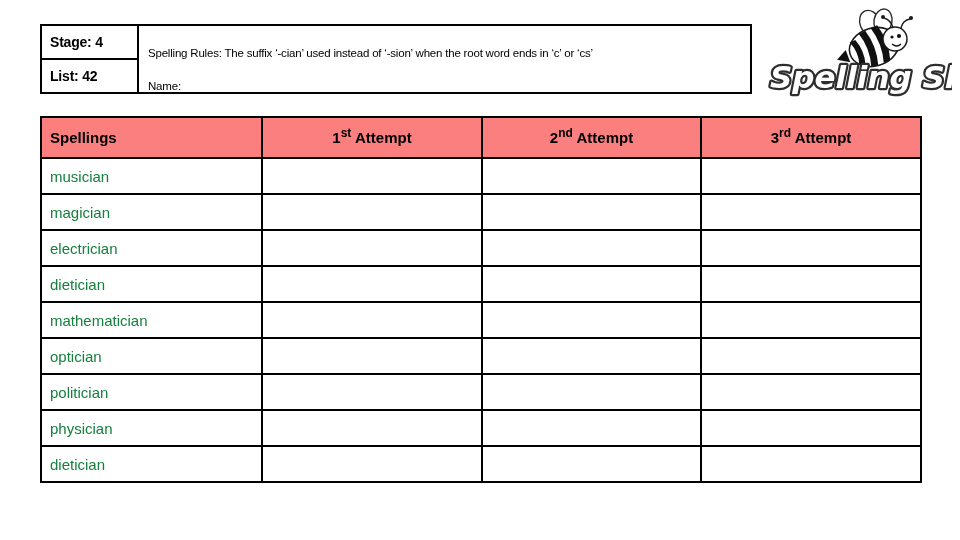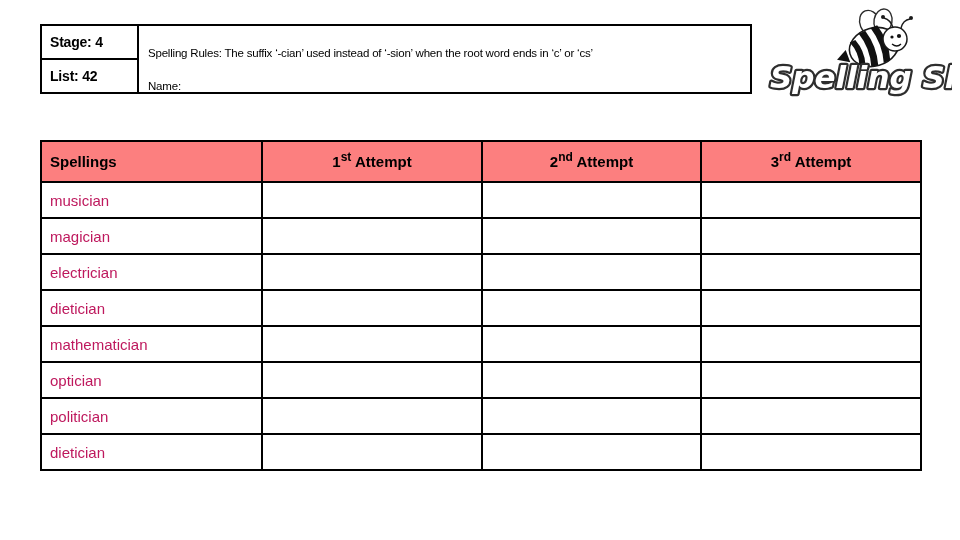--- a/index.html
+++ b/index.html
@@ -70,21 +70,21 @@
     top: 6px;
     width: 186px;
     height: 92px;
   }
   .logo svg { display: block; }
 
   
   .sheet {
     position: absolute;
     left: 40px;
-    top: 140px;
+    top: 116px;
     width: 880px;
     border-collapse: collapse;
     table-layout: fixed;
   }
   .sheet col.c-word    { width: 221px; }
   .sheet col.c-att1    { width: 220px; }
   .sheet col.c-att2    { width: 219px; }
   .sheet col.c-att3    { width: 220px; }
 
   .sheet th, .sheet td {
@@ -110,21 +110,21 @@
     font-size: 12px;
     vertical-align: super;
     line-height: 0;
   }
   .sheet tbody td {
     height: 36px;
     background: #ffffff;
   }
   .sheet tbody td.word {
     font-size: 15px;
-    color: #be185d;
+    color: #15803d;
     padding-left: 8px;
     vertical-align: middle;
     text-align: left;
     white-space: nowrap;
   }
   .sheet tbody td.blank {
     background: #ffffff;
   }
 </style>
 </head>
@@ -224,19 +224,25 @@
         <td class="blank"></td>
         <td class="blank"></td>
       </tr>
       <tr>
         <td class="word">politician</td>
         <td class="blank"></td>
         <td class="blank"></td>
         <td class="blank"></td>
       </tr>
       <tr>
+        <td class="word">physician</td>
+        <td class="blank"></td>
+        <td class="blank"></td>
+        <td class="blank"></td>
+      </tr>
+      <tr>
         <td class="word">dietician</td>
         <td class="blank"></td>
         <td class="blank"></td>
         <td class="blank"></td>
       </tr>
     </tbody>
 </table>
 
 </body></html>

